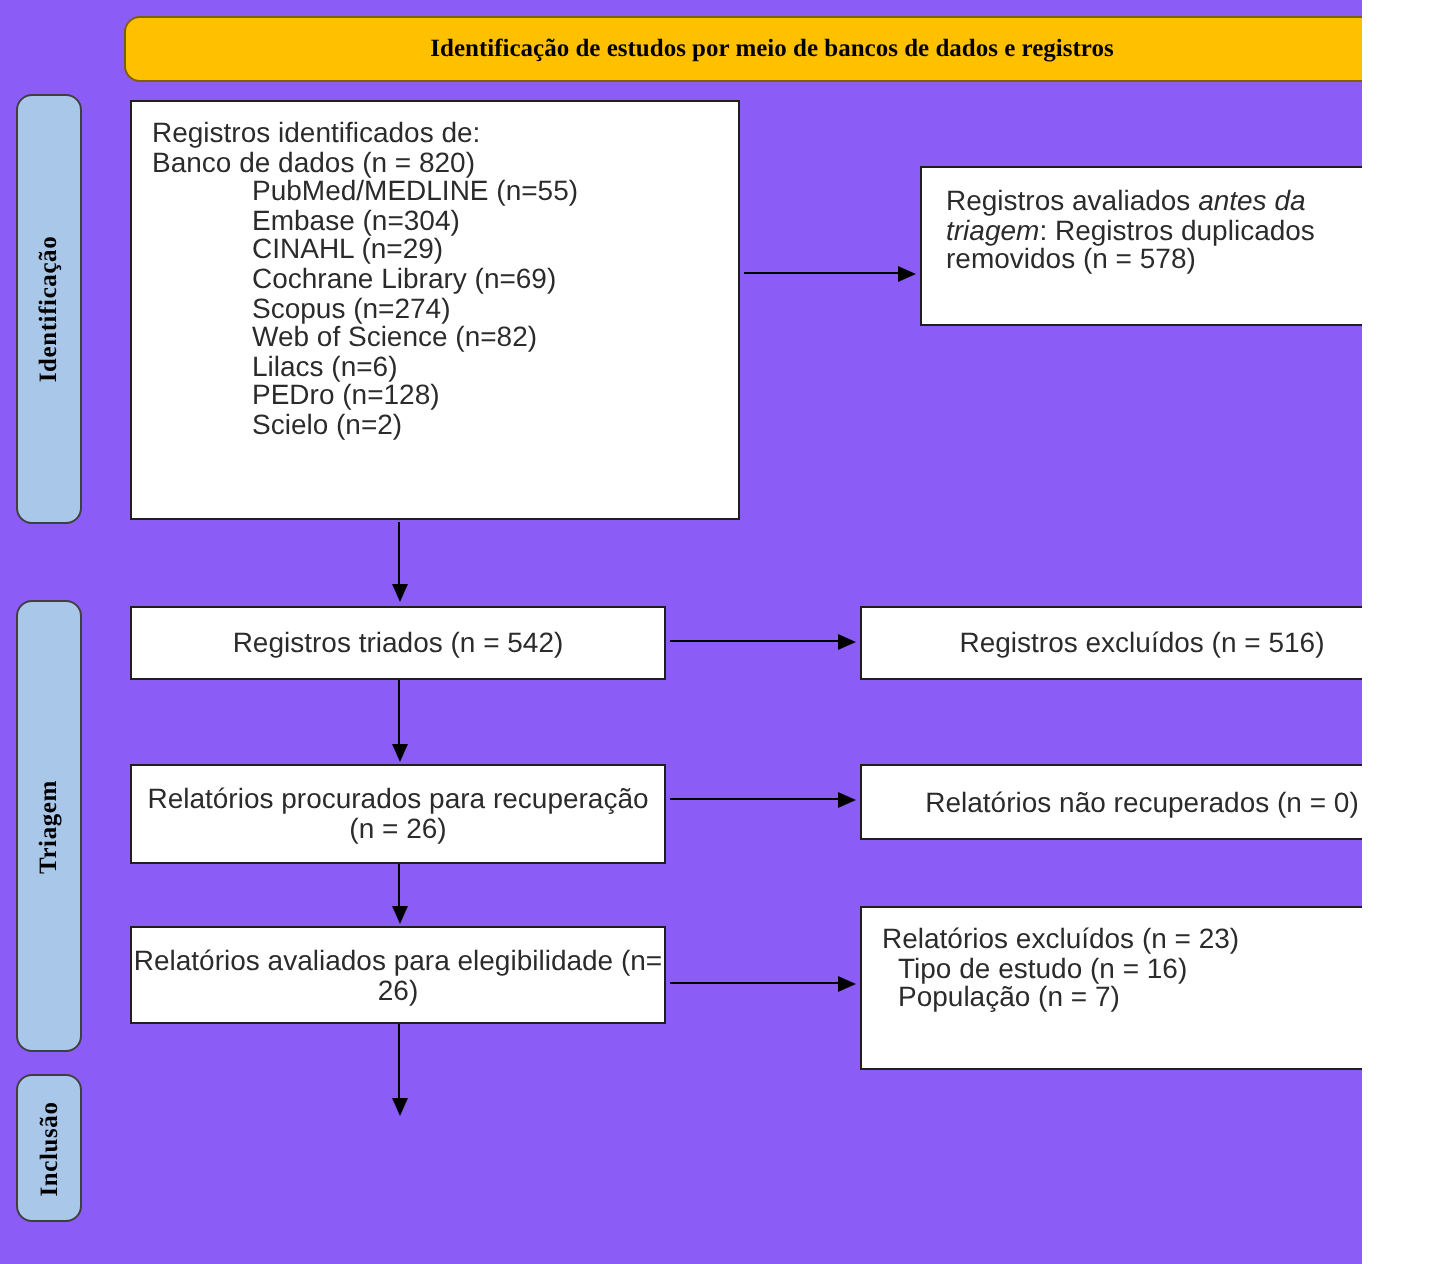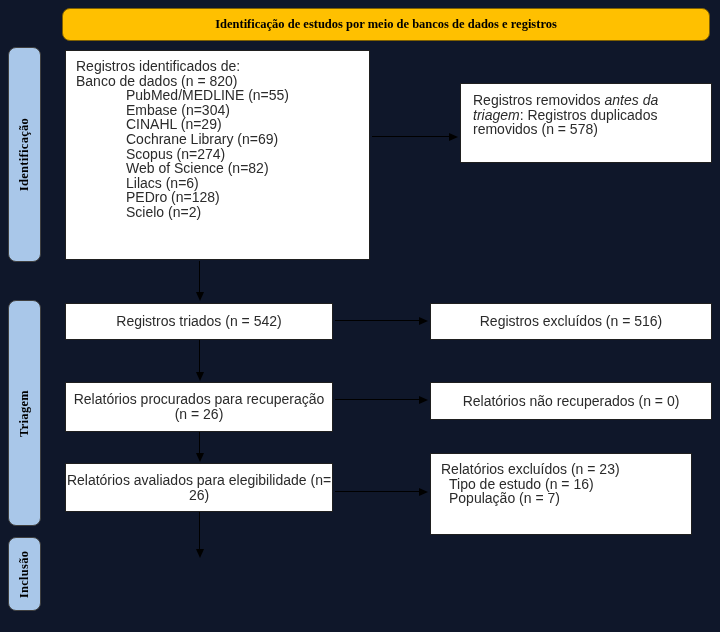--- a/index.html
+++ b/index.html
@@ -2,22 +2,22 @@
 <html style="--banner-fill: #FFC000; --banner-border: #7F6000; --stage-fill: #A9C7E9; --stage-border: #3F3F3F; --box-border: #1F1F1F; --arrow: #000000; --text: #2B2B2B;"><head>
 <meta charset="utf-8">
 <style>
   :root{
     --banner-fill:#FFC000; --banner-border:#7F6000;
     --stage-fill:#A9C7E9; --stage-border:#3F3F3F;
     --box-border:#1F1F1F; --arrow:#000000; --text:#2B2B2B;
   }
   html,body{margin:0;padding:0;background:#ffffff;}
   #canvas{
-    position:relative; width:681px; height:632px; background:#0f172a;
-    font-family:"Liberation Sans", sans-serif; color:var(--text); overflow:hidden;padding-left:39px;
+    position:relative; width:681px; height:632px; background:#8b5cf6;
+    font-family:"Liberation Sans", sans-serif; color:var(--text); overflow:hidden;
   }
   .banner{
     position:absolute; left:62px; top:8px; width:648px; height:33px;
     background:var(--banner-fill); border:1.5px solid var(--banner-border);
     border-radius:8px; display:flex; align-items:center; justify-content:center;
     box-sizing:border-box;
   }
   .banner span{
     font-family:"Liberation Serif", serif; font-weight:bold; font-size:12.5px; color:#000;
   }
@@ -100,21 +100,21 @@
     <div class="line indent">CINAHL (n=29)</div>
     <div class="line indent">Cochrane Library (n=69)</div>
     <div class="line indent">Scopus (n=274)</div>
     <div class="line indent">Web of Science (n=82)</div>
     <div class="line indent">Lilacs (n=6)</div>
     <div class="line indent">PEDro (n=128)</div>
     <div class="line indent">Scielo (n=2)</div>
   </div>
 
   <div class="fbox" id="rbox-removed">
-    <span>Registros removidos </span><span class="it">antes da triagem</span><span>: Registros duplicados removidos (n = 578)</span>
+    <span>Registros avaliados </span><span class="it">antes da triagem</span><span>: Registros duplicados removidos (n = 578)</span>
   </div>
 
   <div class="fbox center-flex" id="box-screened">
     <span>Registros triados (n = 542)</span>
   </div>
 
   <div class="fbox center-flex" id="rbox-excluded">
     <span>Registros excluídos (n = 516)</span>
   </div>
 

